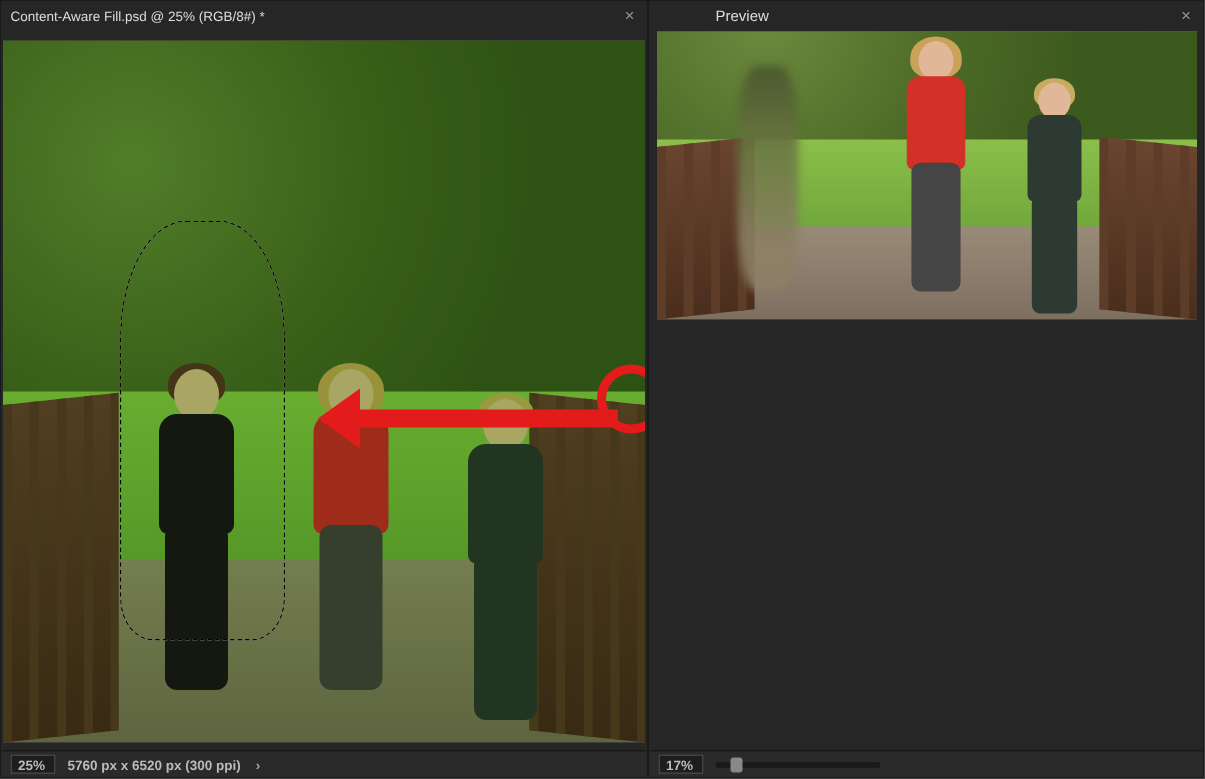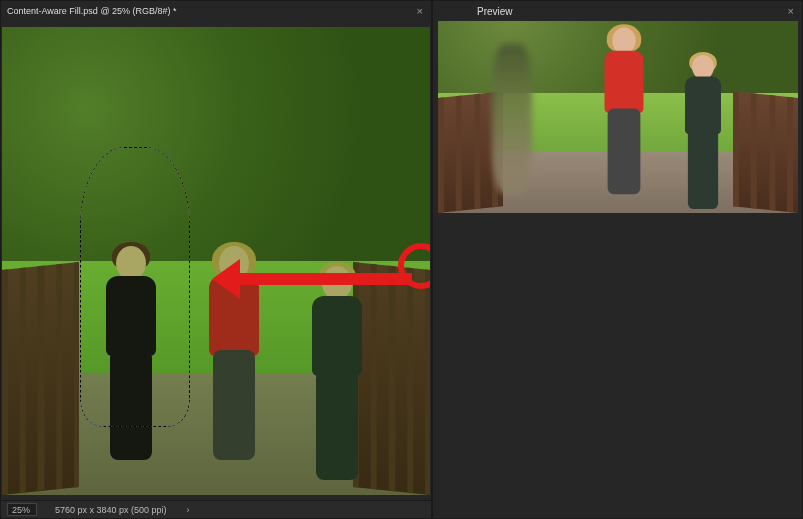--- a/index.html
+++ b/index.html
@@ -192,24 +192,25 @@
       border-radius: 50%;
       pointer-events: none;
     }
 
     .status-bar {
       height: 18px;
       background: #2a2a2a;
       border-top: 1px solid #1a1a1a;
       display: flex;
       align-items: center;
-      gap: 18px;
+      gap: 8px;
       padding: 0 6px;
       font-size: 9px;
       color: #bbb;
+      font-weight: bold;
     }
     .status-box {
       background: #1e1e1e;
       border: 1px solid #444;
       padding: 0 4px;
       height: 13px;
       line-height: 12px;
       min-width: 30px;
     }
     .chev {
@@ -284,21 +285,21 @@
         <div class="annot-arrow">
           <div class="shaft"></div>
           <div class="head"></div>
         </div>
         <div class="annot-circle"></div>
       </div>
     </div>
 
     <div class="status-bar">
       <span class="status-box">25%</span>
-      <span>5760 px x 3840 px (500 ppi)</span>
+      <span>5760 px x 6520 px (300 ppi)</span>
       <span class="chev">›</span>
     </div>
   </div>
 
   <div class="panel panel-right">
     <div class="tab-bar" style="position:relative;">
       <span class="panel-title">Preview</span>
       <span class="close-x">×</span>
     </div>
 
@@ -321,15 +322,21 @@
         </div>
         <div class="person p3" style="transform:scale(0.72); transform-origin:bottom center; left:64%;">
           <div class="hair"></div>
             <div class="head"></div>
             <div class="torso"></div>
             <div class="legs"></div>
         </div>
       </div>
     </div>
 
+    <div class="status-bar">
+      <span class="status-box">17%</span>
+      <div class="slider-track">
+        <div class="slider-thumb"></div>
+      </div>
+    </div>
   </div>
 
 </div>
 
 </body></html>

